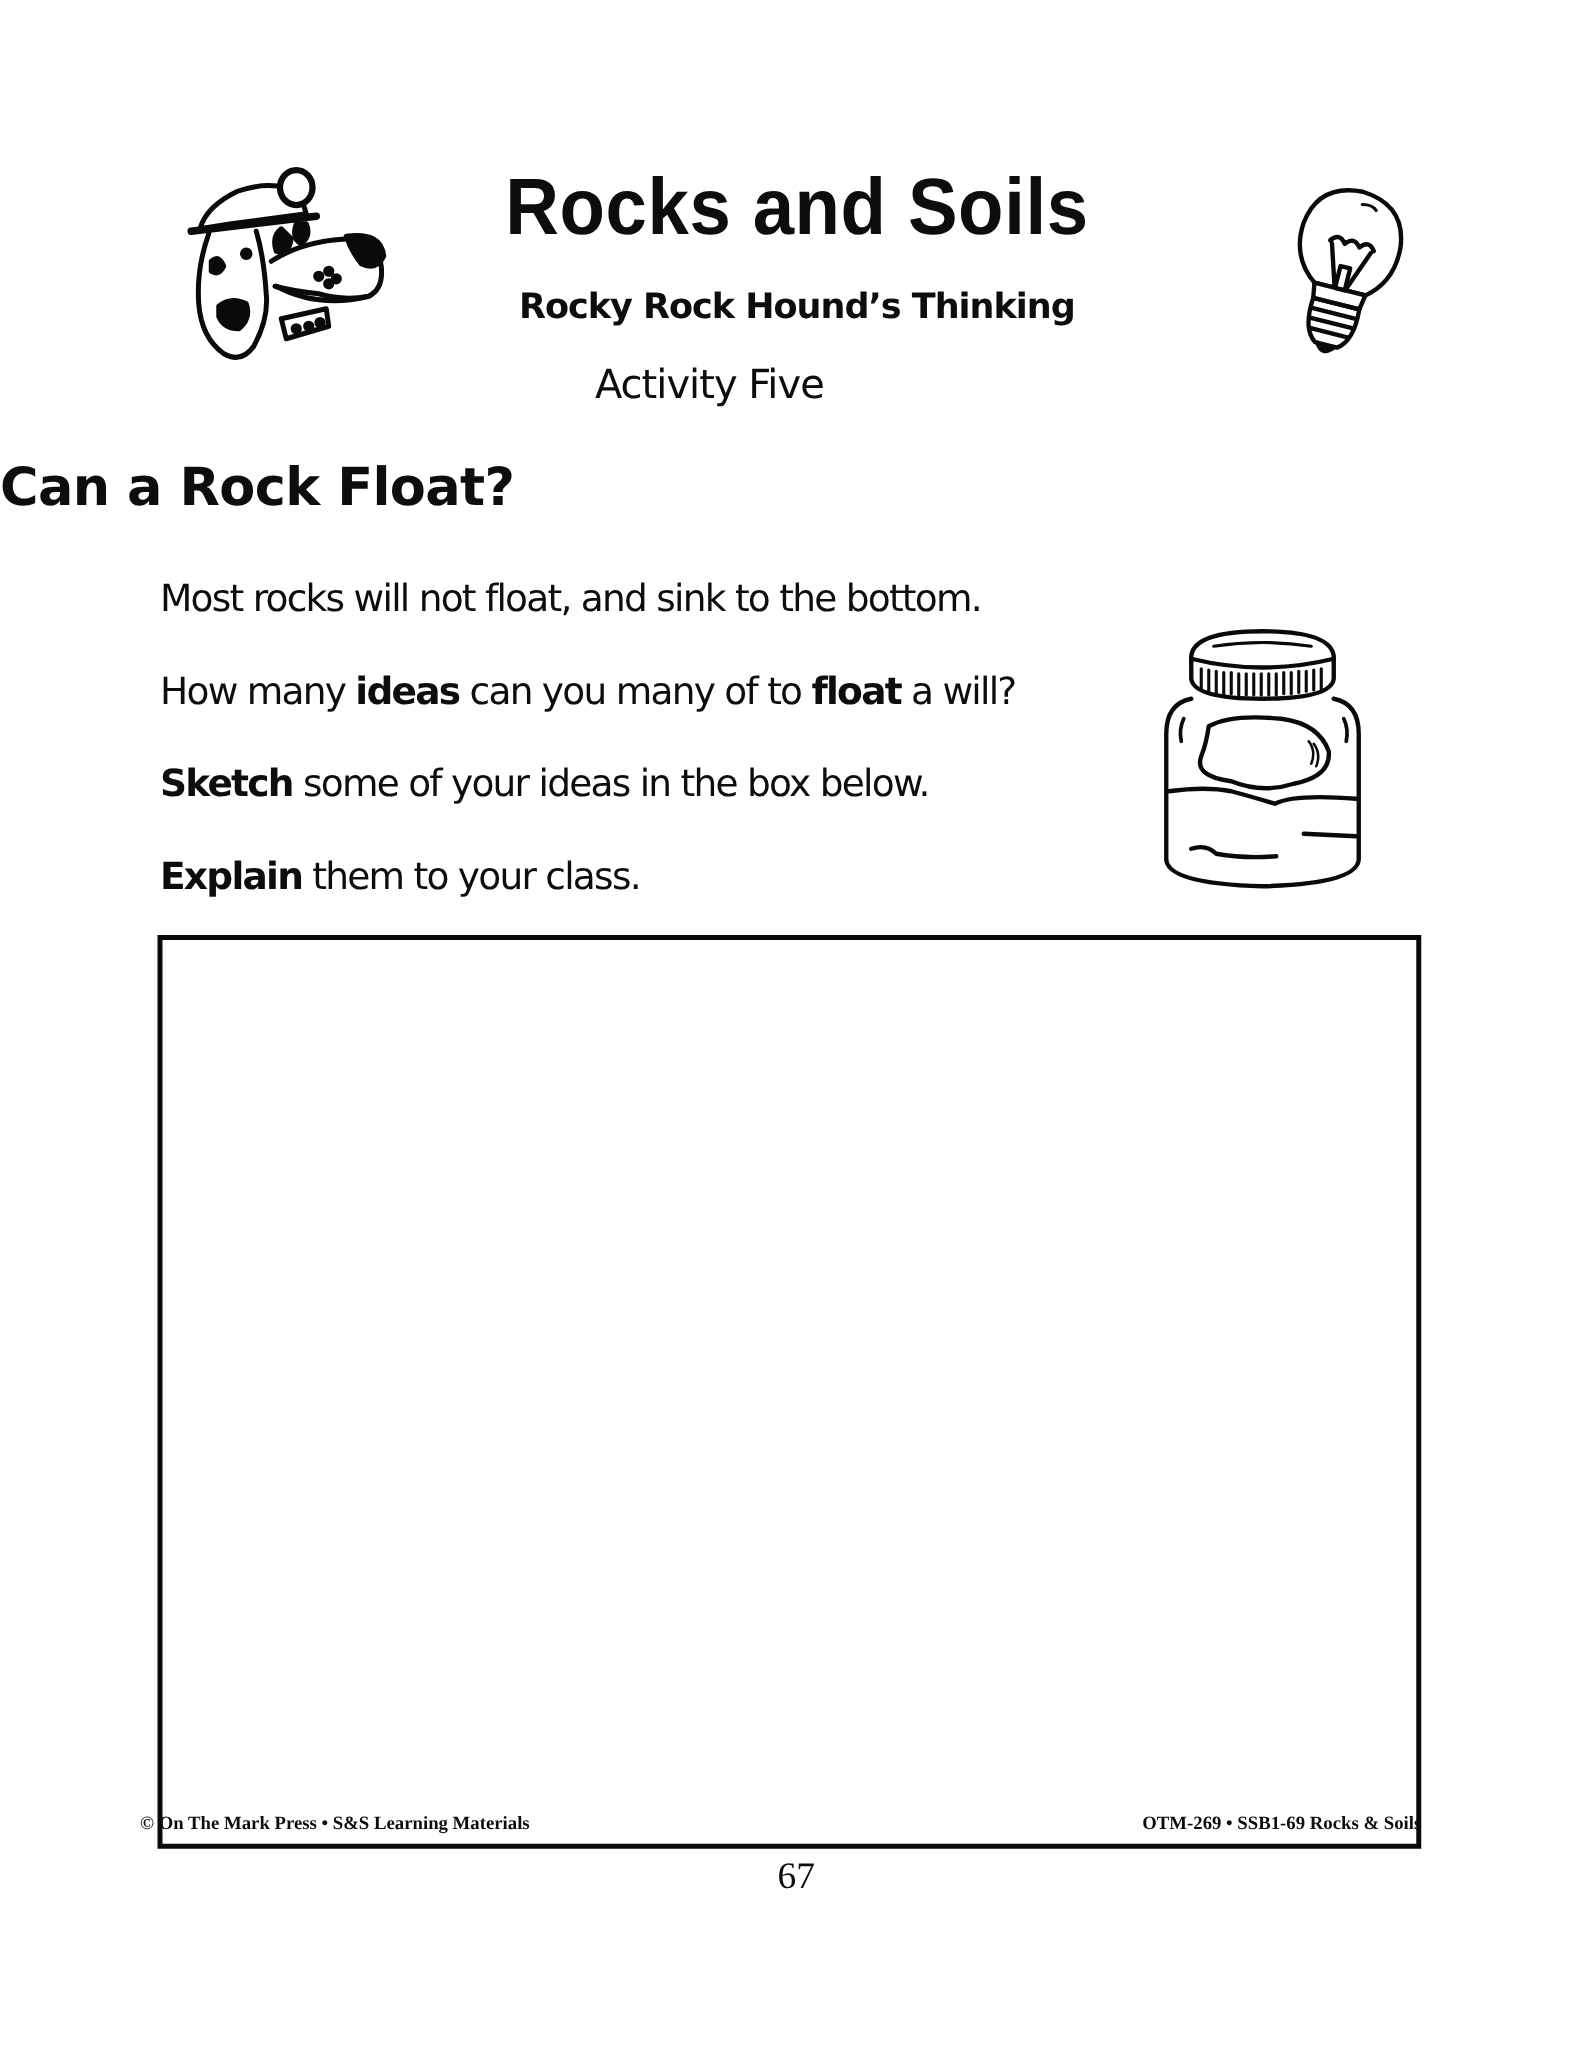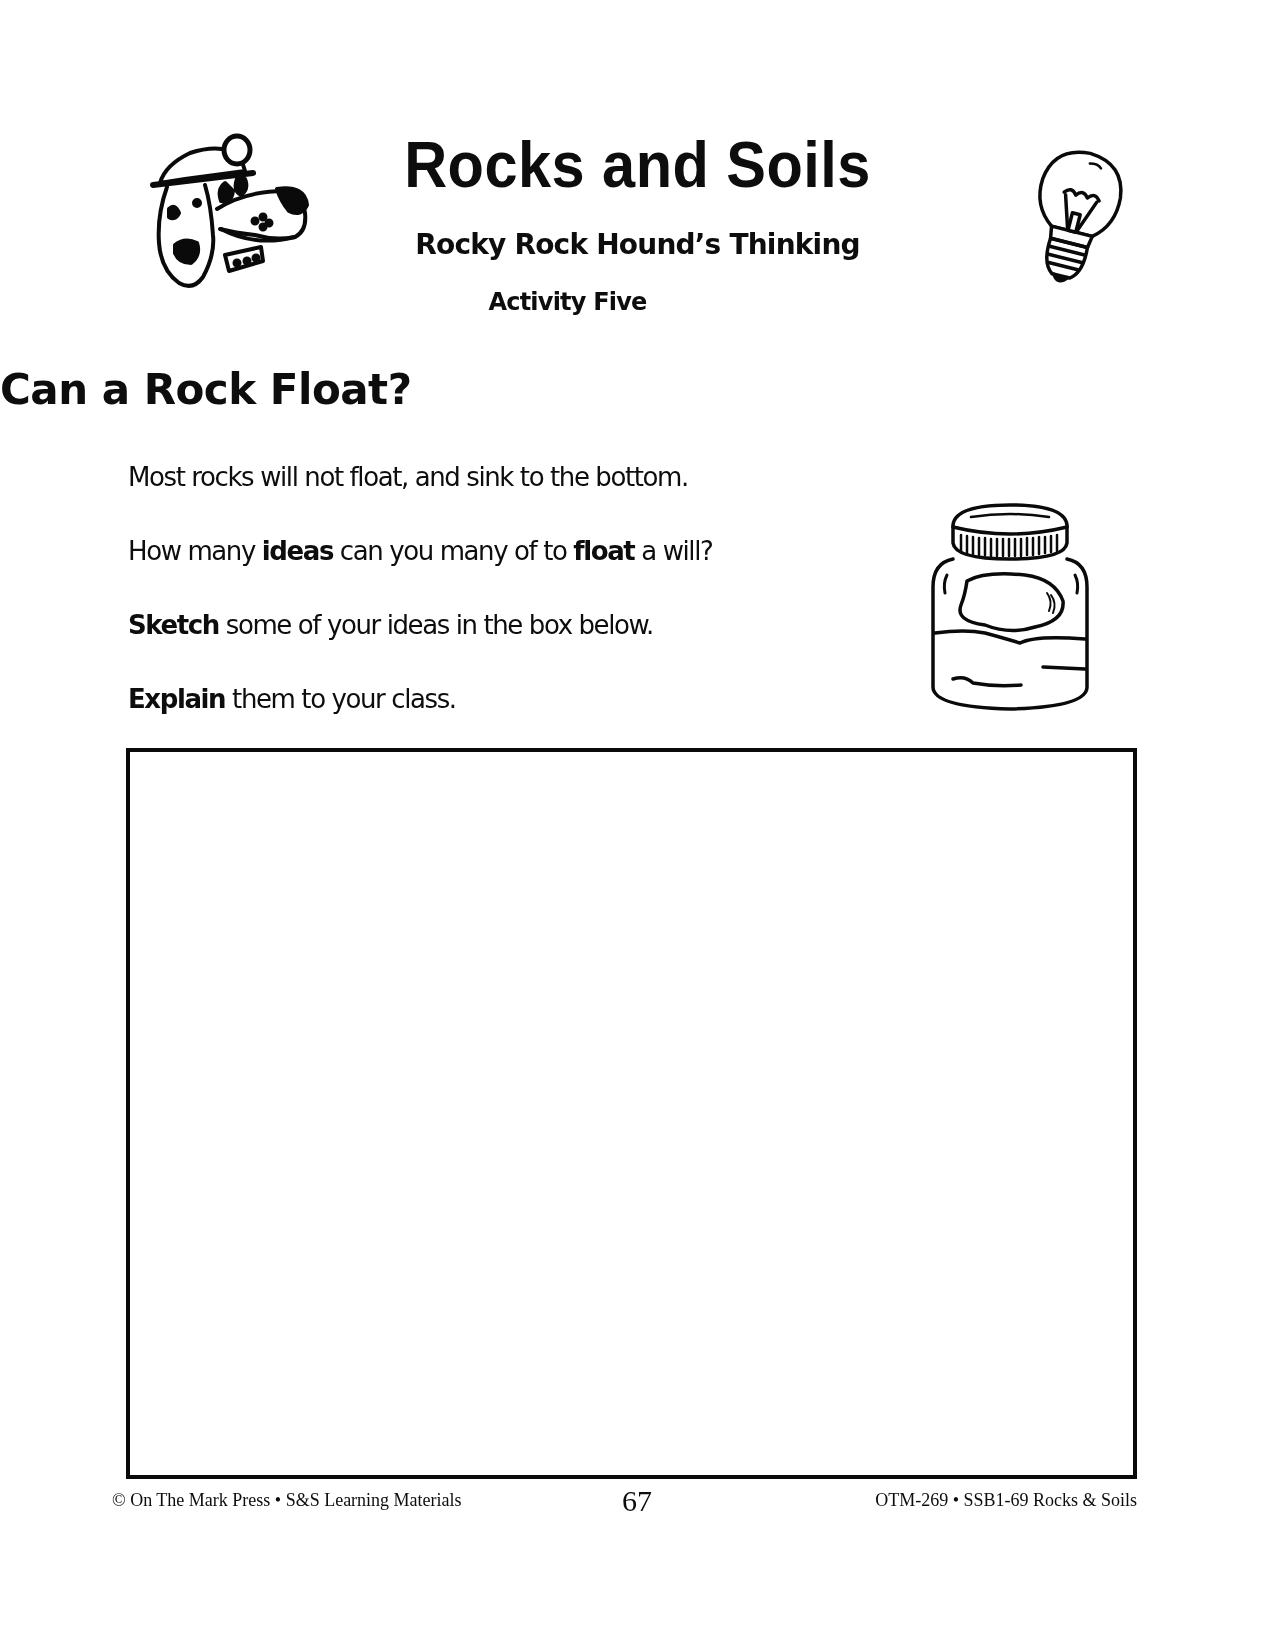--- a/index.html
+++ b/index.html
@@ -1,26 +1,26 @@
 <!DOCTYPE html>
 <html><head>
 <meta charset="utf-8">
 <style>
   html, body { margin: 0; padding: 0; background: #ffffff; }
   body { width: 1275px; height: 1650px; position: relative; overflow: hidden; color: #0d0d0d; font-family: "DejaVu Sans", sans-serif; }
   .abs { position: absolute; }
   .title { left: 0; width: 1275px; top: 128px; text-align: center; font-family: "Liberation Sans", sans-serif; font-weight: bold; font-size: 64px; letter-spacing: 0.5px; transform: scaleX(0.93); }
   .subtitle { left: 0; width: 1275px; top: 228px; text-align: center; font-family: "DejaVu Sans", sans-serif; font-weight: bold; font-size: 28px; letter-spacing: -0.8px; }
-  .activity { left: 0; width: 1135px; top: 288px; text-align: center; font-family: "DejaVu Sans", sans-serif; font-weight: bold; font-size: 24px; letter-spacing: -0.8px; }
+  .activity { left: 0; width: 1135px; top: 288px; text-align: center; font-family: "DejaVu Sans", sans-serif; font-weight: normal; font-size: 32px; letter-spacing: -0.8px; }
   .question { left: 0; width: 1275px; top: 365px; text-align: left; font-family: "DejaVu Sans", sans-serif; font-weight: bold; font-size: 42px; letter-spacing: -0.5px; }
-  .line { left: 128px; font-family: "DejaVu Sans", sans-serif; font-size: 26px; letter-spacing: -1.4px; white-space: nowrap; }
+  .line { left: 128px; font-family: "DejaVu Sans", sans-serif; font-size: 30px; letter-spacing: -1.4px; white-space: nowrap; }
   .line b { font-weight: bold; }
   .l1 { top: 462px; } .l2 { top: 536px; } .l3 { top: 610px; text-align: right; } .l4 { top: 684px; }
   .sketch-box { left: 126px; top: 748px; width: 1003px; height: 723px; border: 4px solid #0a0a0a; }
-  .footer { top: 1490px; font-family: "Liberation Serif", serif; font-weight: normal; font-size: 18px; }
+  .footer { top: 1451px; font-family: "Liberation Serif", serif; font-weight: bold; font-size: 15px; }
   .footer-left { left: 112px; }
   .footer-center { left: 622px; font-weight: normal; font-size: 30px; top: 1484px; }
   .footer-right { right: 138px; }
   .dog { left: 145px; top: 125px; width: 170px; height: 170px; }
   .bulb { left: 1025px; top: 140px; width: 105px; height: 150px; }
   .jar { left: 925px; top: 497px; width: 170px; height: 220px; }
 </style>
 </head>
 <body>
 

